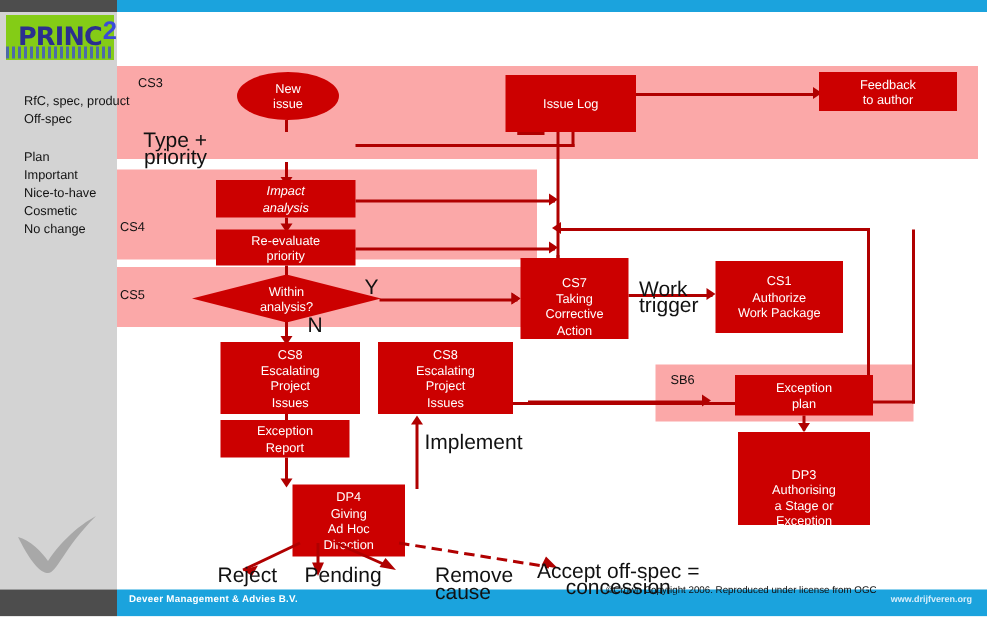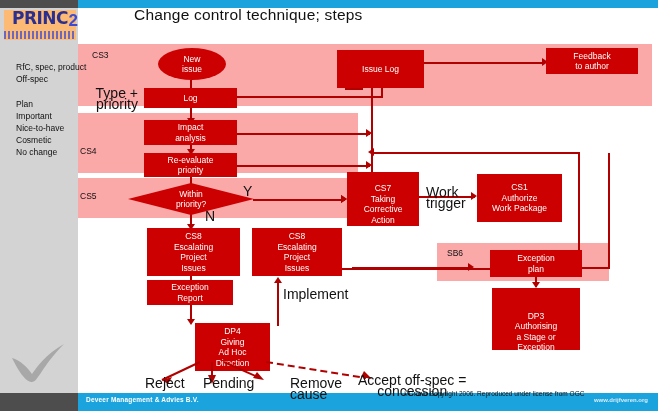--- a/index.html
+++ b/index.html
@@ -9,22 +9,22 @@
     font-family:"Liberation Sans", sans-serif;
     overflow:hidden;
     position:relative;
   }
   .slide{position:absolute;left:0;top:0;width:658px;height:411px;overflow:hidden;background:#fff;}
 
   
   .topbar-dark{position:absolute;left:0;top:0;width:78px;height:8px;background:#4d4d4d;}
   .topbar-blue{position:absolute;left:78px;top:0;width:580px;height:8px;background:#1ba3dd;}
   .leftpanel{position:absolute;left:0;top:8px;width:78px;height:385px;background:#d3d3d3;}
-  .logo{position:absolute;left:4px;top:10px;width:72px;height:30px;background:#fdba74;
-        display:flex;justify-content:center;}
+  .logo{position:absolute;left:4px;top:10px;width:72px;height:30px;background:#84cc16;
+        display:flex;align-items:center;justify-content:center;}
   .logo-text{font-family:"DejaVu Sans", sans-serif;font-weight:bold;font-size:17px;
              color:#2b2f8f;letter-spacing:-0.5px;line-height:1;position:relative;}
   .logo-2{color:#3b4bd8;font-size:17px;font-weight:bold;position:absolute;right:-2px;top:1px;}
   .logo-bars{position:absolute;left:4px;top:31px;width:72px;height:8px;
         background:
           repeating-linear-gradient(90deg,#3b4bd8 0 2px, transparent 2px 4px);
         opacity:.75;}
   .swoosh{position:absolute;left:6px;top:338px;width:62px;height:48px;}
 
   .footbar-dark{position:absolute;left:0;top:393px;width:78px;height:18px;background:#4d4d4d;}
@@ -82,21 +82,20 @@
 
   <svg class="swoosh" viewBox="0 0 62 48">
     <path d="M6 20 C16 40, 22 44, 26 44 C32 44, 36 28, 58 6 C40 16, 30 30, 26 36 C22 30, 14 22, 6 20 Z" fill="#9a9a9a" opacity="0.75"></path>
   </svg>
 
   <div class="footbar-dark"></div>
   <div class="footbar-blue"></div>
   <div class="foot-left">Deveer Management &amp; Advies B.V.</div>
   <div class="foot-right">www.drijfveren.org</div>
 
-  <div class="title">Change control technique; steps</div>
 
   <div class="band" style="left:78px;top:44px;width:574px;height:62px;"></div>
   <div class="band" style="left:78px;top:113px;width:280px;height:60px;"></div>
   <div class="band" style="left:78px;top:178px;width:280px;height:40px;"></div>
   <div class="band" style="left:437px;top:243px;width:172px;height:38px;"></div>
 
   <div class="sidelbl" style="left:92px;top:50px;">CS3</div>
   <div class="sidelbl" style="left:80px;top:146px;">CS4</div>
   <div class="sidelbl" style="left:80px;top:191px;">CS5</div>
   <div class="sidelbl" style="left:447px;top:248px;">SB6</div>
@@ -173,50 +172,47 @@
   <div class="h" style="left:345px;top:88px;width:18px;"></div>
   <div class="arr arr-u" style="left:342px;top:66px;"></div>
 
   <div class="v" style="left:371px;top:170px;height:14px;"></div>
 
   <div class="ell" style="left:158px;top:48px;width:68px;height:32px;">
     <span style="white-space:pre-line;">New
 issue</span>
   </div>
 
-  <div class="box" style="left:144px;top:88px;width:93px;height:20px;">
-    <span style="white-space:pre-line;">Log</span>
-  </div>
 
   <div class="lbl" style="left:92px;top:88px;white-space:pre-line;text-align:right;width:46px;">Type +
 priority</div>
 
   <div class="box" style="left:337px;top:50px;width:87px;height:38px;">
     <span style="white-space:pre-line;">Issue Log</span>
   </div>
 
   <div class="box" style="left:546px;top:48px;width:92px;height:26px;">
     <span style="white-space:pre-line;">Feedback
 to author</span>
   </div>
 
   <div class="box" style="left:144px;top:120px;width:93px;height:25px;">
-    <span style="white-space:pre-line;">Impact
+    <span style="white-space:pre-line;font-style:italic;">Impact
 analysis</span>
   </div>
 
   <div class="box" style="left:144px;top:153px;width:93px;height:24px;">
     <span style="white-space:pre-line;">Re-evaluate
 priority</span>
   </div>
 
   <div class="dia" style="left:128px;top:183px;width:126px;height:32px;">
     <div class="dshape"></div>
     <div class="dtxt" style="white-space:pre-line;">Within
-priority?</div>
+analysis?</div>
   </div>
   <div class="lbl" style="left:243px;top:186px;">Y</div>
   <div class="lbl" style="left:205px;top:211px;">N</div>
 
   <div class="box" style="left:347px;top:172px;width:72px;height:54px;align-items:flex-end;">
     <span style="white-space:pre-line;">CS7
 Taking
 Corrective
 Action</span>
   </div>

